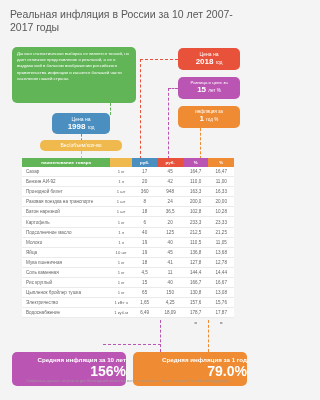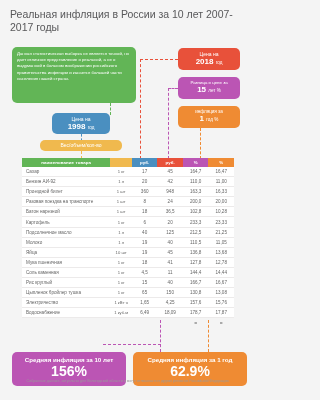--- a/index.html
+++ b/index.html
@@ -92,21 +92,21 @@
   }
   .tbl td.name{text-align:left;padding-left:4px;width:86px;}
   .tbl td.unit{text-align:center;width:22px;font-size:4.2px;}
   .tbl td.num{text-align:center;width:26px;}
 
   .sum-row td{background:transparent;border:none;height:9px;}
   .sum-d10{background:#bb55b4;color:#fff;text-align:center;font-size:5px;}
   .sum-d1{background:#ef8b33;color:#fff;text-align:center;font-size:5px;}
 
   
-  .res{position:absolute;border-radius:5px;color:#fff;text-align:center;box-sizing:border-box;}
+  .res{position:absolute;border-radius:5px;color:#fff;text-align:right;box-sizing:border-box;}
   .res .cap{display:block;font-size:6.2px;font-weight:bold;padding-top:4px;}
   .res .val{display:block;font-size:14px;font-weight:bold;line-height:16px;}
   .res-10{left:12px;top:352px;width:114px;height:34px;background:#bb55b4;}
   .res-1{left:133px;top:352px;width:114px;height:34px;background:#ef8b33;}
 
   .footnote{
     position:absolute;left:24px;top:379px;width:208px;
     font-size:3.6px;line-height:5px;text-align:center;color:#9a9a9a;
   }
 </style>
@@ -297,17 +297,17 @@
       </tr>
     </tfoot>
   </table>
 
   <div class="res res-10">
     <span class="cap">Средняя инфляция за 10 лет</span>
     <span class="val">156%</span>
   </div>
   <div class="res res-1">
     <span class="cap">Средняя инфляция за 1 год</span>
-    <span class="val">62.9%</span>
+    <span class="val">79.0%</span>
   </div>
 
   <div class="footnote">Собранные данные, актуальны для Вологодской области и могут отличаться от других регионов Российской Федерации.</div>
 </div>
 
 </body></html>

